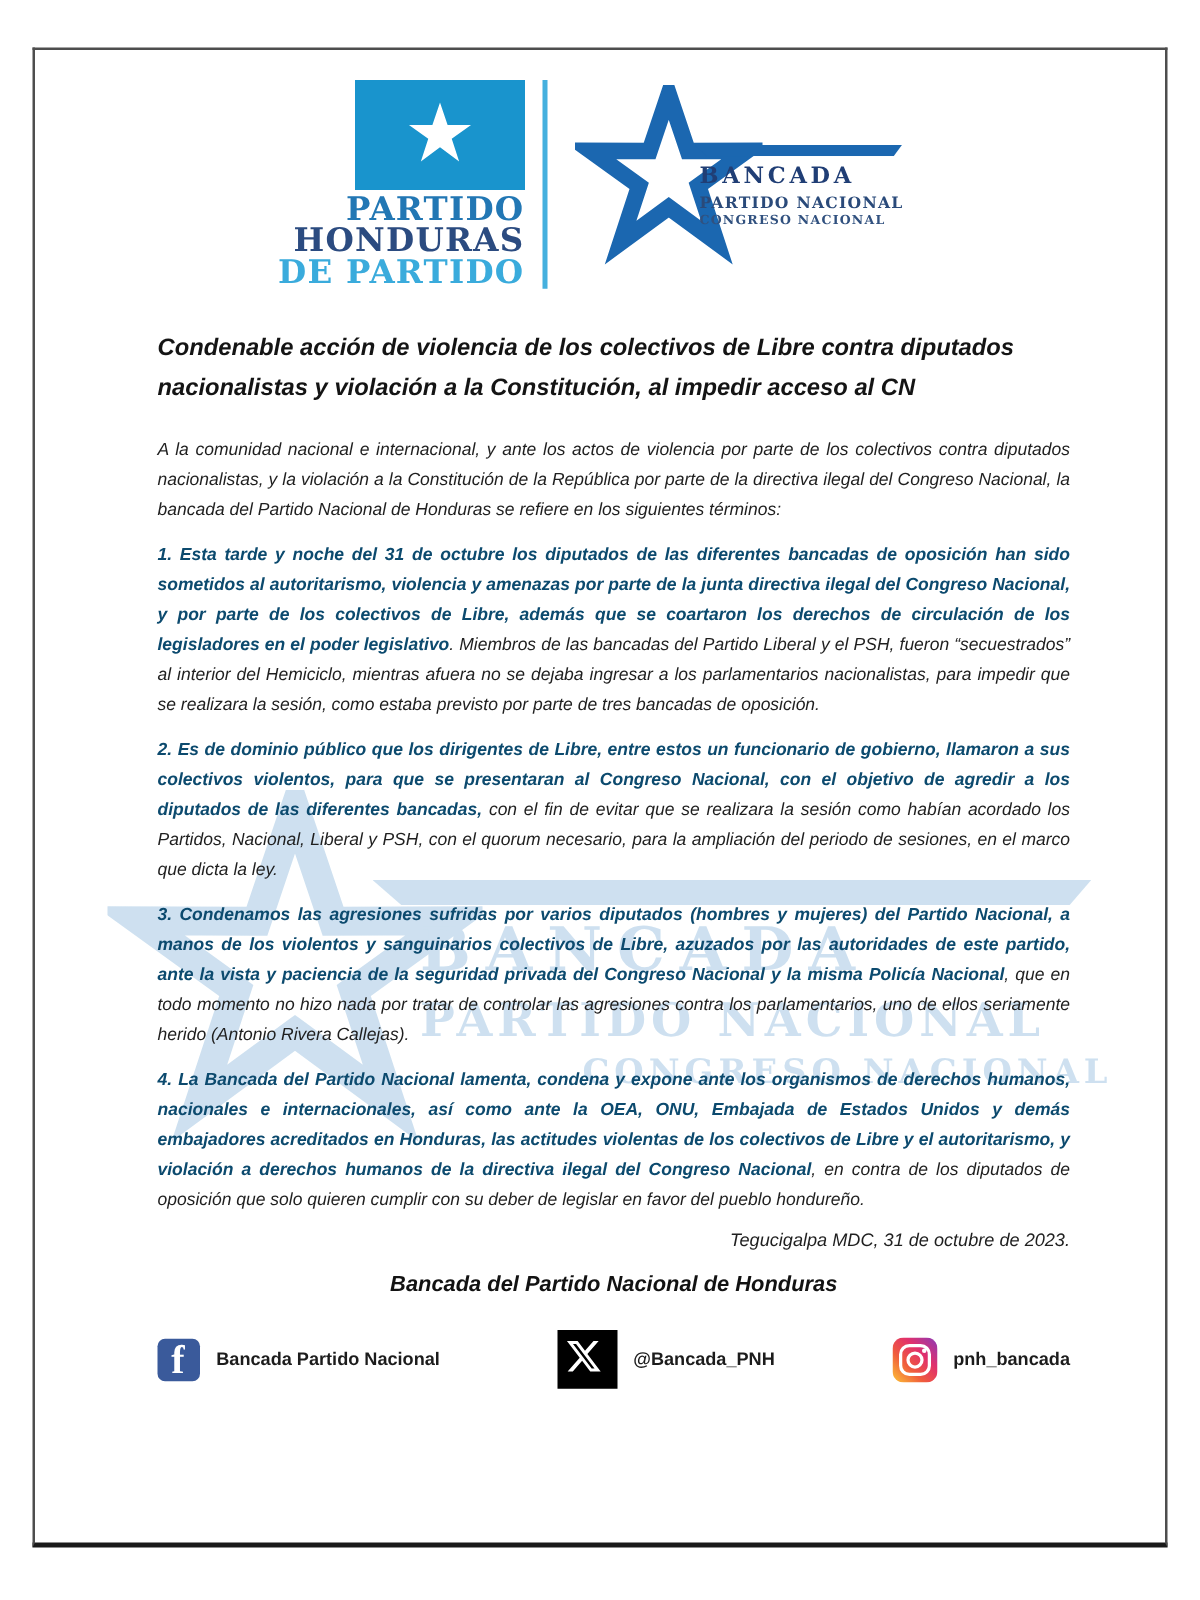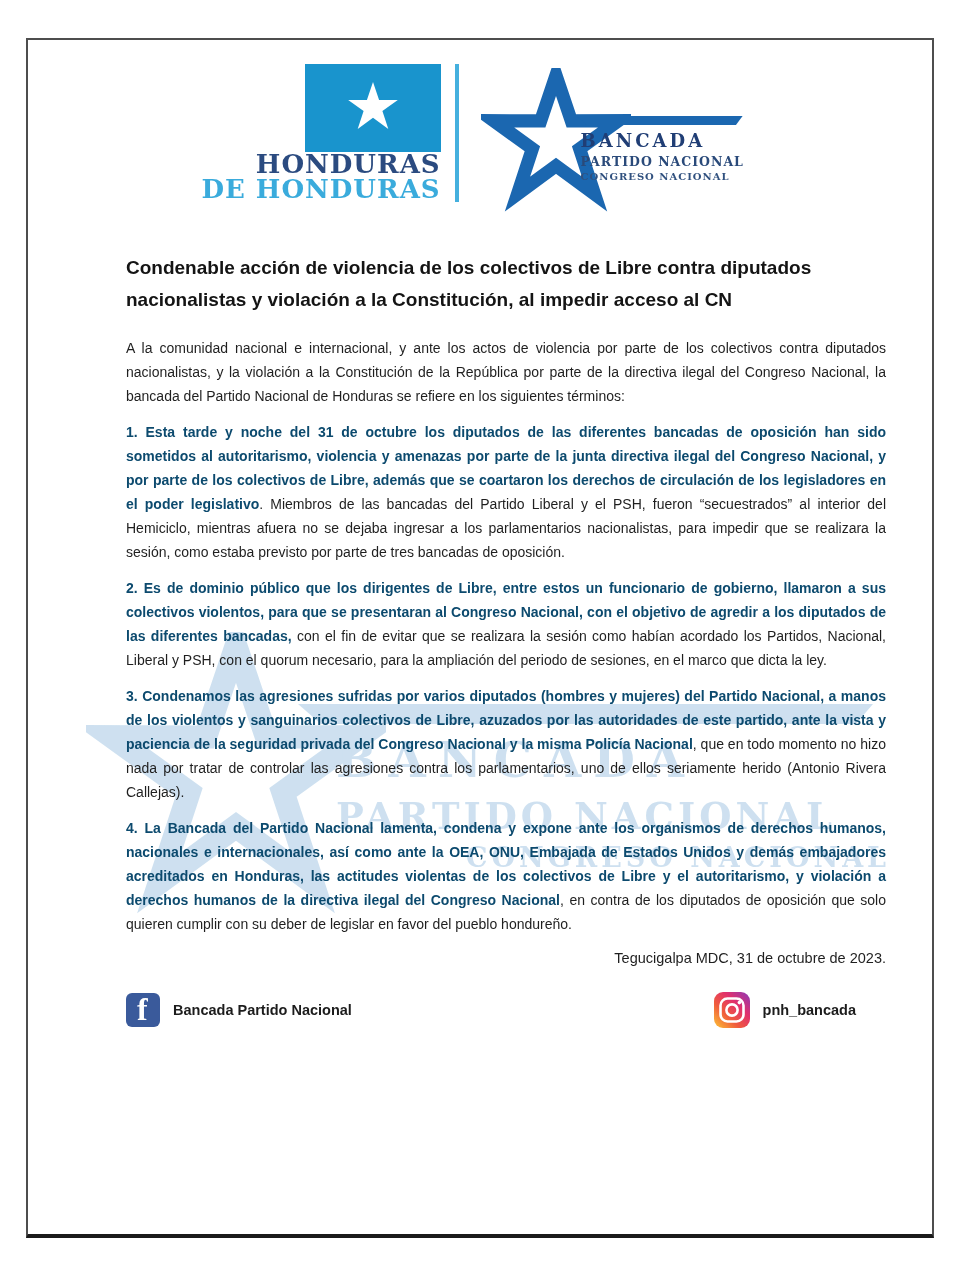--- a/index.html
+++ b/index.html
@@ -42,21 +42,21 @@
     opacity:.38; z-index:0; pointer-events:none;}
   .watermark .wm-bar{position:absolute; left:212px; top:72px; width:575px; height:20px;
     background:var(--watermark-blue); clip-path:polygon(0 0,100% 0,97% 100%,4% 100%);}
   .wm-text{position:absolute; left:250px; top:100px; font-family:"DejaVu Serif", serif;
     font-weight:bold; color:var(--watermark-blue);}
   .wm-t1{font-size:48px; letter-spacing:12px;}
   .wm-t2{font-size:37px; letter-spacing:4px; margin-top:6px;}
   .wm-t3{font-size:27px; letter-spacing:4px; margin-top:4px; margin-left:130px;}
 
   
-  .content{position:relative; z-index:1; padding:0 46px 0 98px;}
+  .content{position:relative; z-index:1; padding:0 76px 0 98px;font-style:italic;}
   .doc-title{margin-top:32px; font-size:19px; font-weight:bold; line-height:32px; color:#141414;}
   .intro{margin-top:20px;}
   .para{font-size:14px; line-height:24px; text-align:justify; margin-bottom:12px; color:var(--text-black);}
   .para strong{color:#0c4a6e;}
   .dateline{text-align:right; font-size:14.5px; margin-top:14px;}
   .signature{text-align:center; font-size:17.5px; font-weight:bold; margin-top:16px; color:#121212;}
 
   
   .social-row{position:relative; z-index:2; display:flex; justify-content:space-between;
     align-items:center; margin-top:26px; padding:0 76px 0 98px;}
@@ -87,22 +87,23 @@
     </div>
   </div>
 
   <div class="header">
     <div class="pnh-logo">
       <div class="flag">
         <svg width="58" height="58" viewBox="0 0 100 100">
           <polygon points="50,5 60.5,36.2 92.8,36.1 66.2,55.3 76.4,86.4 50,67 23.6,86.4 33.8,55.3 7.2,36.1 39.5,36.2" fill="#ffffff"></polygon>
         </svg>
       </div>
+      <div class="pnh-word pnh-w1">PARTIDO</div>
       <div class="pnh-word pnh-w2">HONDURAS</div>
-      <div class="pnh-word pnh-w3">DE HONDURAS</div>
+      <div class="pnh-word pnh-w3">DE PARTIDO</div>
     </div>
 
     <div class="bancada-logo">
       <svg class="star" width="150" height="146" viewBox="0 0 100 100">
         <polygon points="50,5 60.5,36.2 92.8,36.1 66.2,55.3 76.4,86.4 50,67 23.6,86.4 33.8,55.3 7.2,36.1 39.5,36.2" fill="#ffffff" stroke="#1b67b0" stroke-width="9" stroke-miterlimit="14"></polygon>
       </svg>
       <div class="bancada-bar"></div>
       <div class="bancada-text">
         <div class="bancada-t1">BANCADA</div>
         <div class="bancada-t2">PARTIDO NACIONAL</div>
@@ -119,28 +120,37 @@
     <p class="para"><strong>1. Esta tarde y noche del 31 de octubre los diputados de las diferentes bancadas de oposición han sido sometidos al autoritarismo, violencia y amenazas por parte de la junta directiva ilegal del Congreso Nacional, y por parte de los colectivos de Libre, además que se coartaron los derechos de circulación de los legisladores en el poder legislativo</strong><span>. Miembros de las bancadas del Partido Liberal y el PSH, fueron “secuestrados” al interior del Hemiciclo, mientras afuera no se dejaba ingresar a los parlamentarios nacionalistas, para impedir que se realizara la sesión, como estaba previsto por parte de tres bancadas de oposición.</span></p>
 
     <p class="para"><strong>2. Es de dominio público que los dirigentes de Libre, entre estos un funcionario de gobierno, llamaron a sus colectivos violentos, para que se presentaran al Congreso Nacional, con el objetivo de agredir a los diputados de las diferentes bancadas,</strong><span> con el fin de evitar que se realizara la sesión como habían acordado los Partidos, Nacional, Liberal y PSH, con el quorum necesario, para la ampliación del periodo de sesiones, en el marco que dicta la ley.</span></p>
 
     <p class="para"><strong>3. Condenamos las agresiones sufridas por varios diputados (hombres y mujeres) del Partido Nacional, a manos de los violentos y sanguinarios colectivos de Libre, azuzados por las autoridades de este partido, ante la vista y paciencia de la seguridad privada del Congreso Nacional y la misma Policía Nacional</strong><span>, que en todo momento no hizo nada por tratar de controlar las agresiones contra los parlamentarios, uno de ellos seriamente herido (Antonio Rivera Callejas).</span></p>
 
     <p class="para"><strong>4. La Bancada del Partido Nacional lamenta, condena y expone ante los organismos de derechos humanos, nacionales e internacionales, así como ante la OEA, ONU, Embajada de Estados Unidos y demás embajadores acreditados en Honduras, las actitudes violentas de los colectivos de Libre y el autoritarismo, y violación a derechos humanos de la directiva ilegal del Congreso Nacional</strong><span>, en contra de los diputados de oposición que solo quieren cumplir con su deber de legislar en favor del pueblo hondureño.</span></p>
 
 
     <p class="dateline">Tegucigalpa MDC, 31 de octubre de 2023.</p>
+    <p class="signature">Bancada del Partido Nacional de Honduras</p>
   </div>
 
   <div class="social-row">
     <div class="social-item">
       <div class="fb-icon">
           <span>f</span>
         </div>
       <span class="social-label">Bancada Partido Nacional</span>
+    </div>
+    <div class="social-item">
+      <div class="x-icon">
+        <svg width="30" height="30" viewBox="0 0 24 24">
+          <path fill="#ffffff" d="M18.244 2.25h3.308l-7.227 8.26 8.502 11.24H16.17l-5.214-6.817L4.99 21.75H1.68l7.73-8.835L1.254 2.25H8.08l4.713 6.231 5.451-6.231zM17.083 19.77h1.833L7.084 4.126H5.117l11.966 15.644z"></path>
+        </svg>
+      </div>
+      <span class="social-label">@Bancada_PNH</span>
     </div>
     <div class="social-item">
       <svg class="ig-icon" viewBox="0 0 36 36">
         <defs>
           <linearGradient id="igGrad" x1="0%" y1="100%" x2="100%" y2="0%">
             <stop offset="0%" stop-color="#fdc435"></stop>
             <stop offset="35%" stop-color="#f05c3c"></stop>
             <stop offset="65%" stop-color="#e1306c"></stop>
             <stop offset="100%" stop-color="#8a3ab9"></stop>
           </linearGradient>

